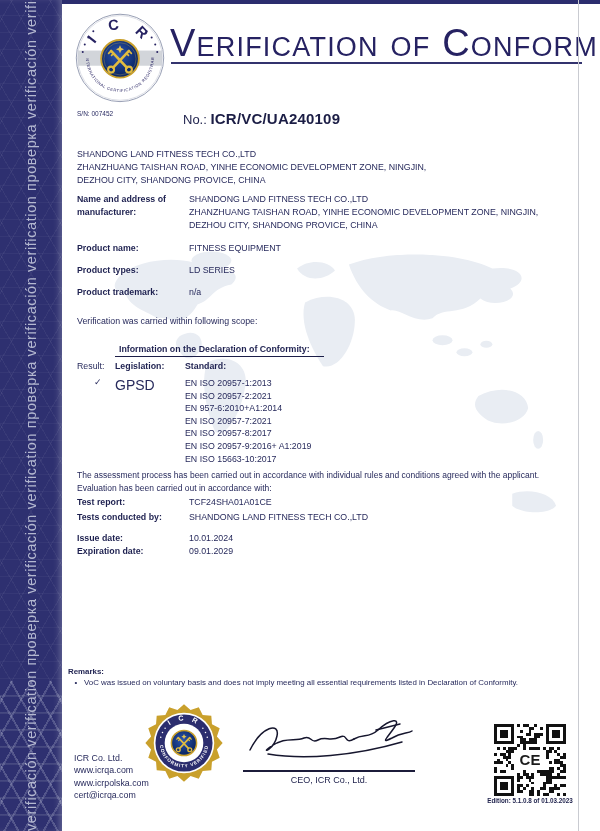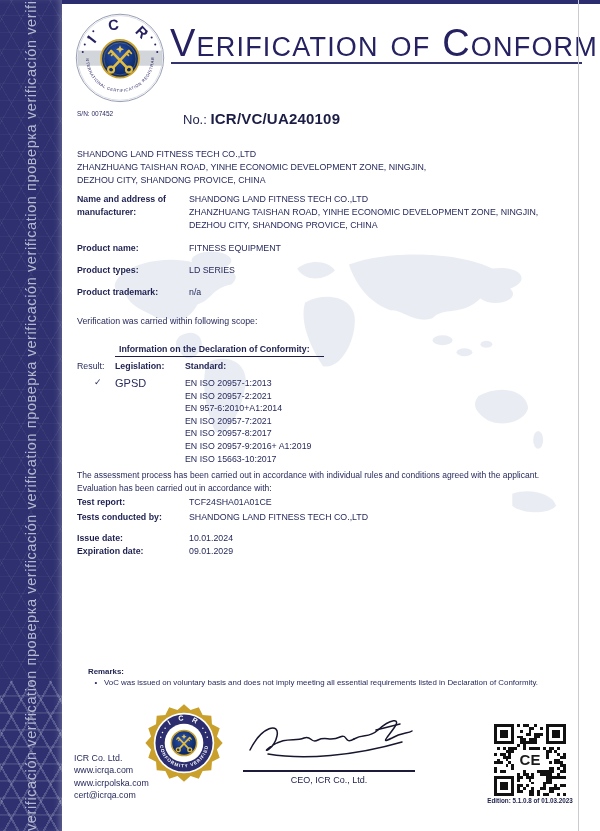--- a/index.html
+++ b/index.html
@@ -42,25 +42,25 @@
   .mb6{margin-bottom:6px;}.mb9{margin-bottom:9px;}.mb10{margin-bottom:10px;}
   .mb12{margin-bottom:16px;}.mb4{margin-bottom:4px;}.mb2{margin-bottom:2px;}
   .plain{font-size:8.8px;line-height:13px;color:#272a5c;}
   #info-hdr{display:inline-block;margin-left:38px;padding:0 14px 2px 4px;
     font-size:8.8px;font-weight:bold;color:#1e2150;border-bottom:1.4px solid #1c1e48;text-align:right;}
   .hdr-row{display:flex;font-size:8.8px;line-height:13px;margin-top:3px;}
   .c1{flex:0 0 38px;} .c2{flex:0 0 70px;} .c3{flex:1;}
   .hdr-row .c1{color:#272a5c;} .hdr-row .c2,.hdr-row .c3{font-weight:bold;color:#1e2150;}
   .std-row{display:flex;margin-top:4px;}
   .std-row .c1{text-indent:17px;font-size:9px;color:#272a5c;}
-  .std-row .c2{font-size:11px;color:#272a5c;}
+  .std-row .c2{font-size:14px;color:#272a5c;}
   .std{font-size:8.8px;line-height:12.6px;color:#272a5c;white-space:nowrap;}
   .assess{font-size:8.5px;line-height:12.4px;color:#272a5c;white-space:nowrap;}
   
-  #remarks{position:absolute;left:88px;top:666px;width:480px;z-index:1;}
+  #remarks{position:absolute;left:68px;top:666px;width:480px;z-index:1;}
   #remarks .rl{font-size:7.9px;font-weight:bold;color:#1e2150;line-height:11px;}
   #remarks .rb{font-size:7.9px;color:#272a5c;line-height:11px;display:flex;}
   #remarks .dot{width:16px;text-align:center;flex:0 0 16px;}
   
   #company{position:absolute;left:74px;top:752px;font-size:8.8px;line-height:12.3px;color:#272a5c;}
   #badge{position:absolute;left:142px;top:701px;width:84px;height:84px;}
   #sig{position:absolute;left:244px;top:710px;width:172px;height:58px;}
   #sig-rule{position:absolute;left:243px;top:770px;width:172px;height:1.6px;background:#1c1c3a;}
   #ceo{position:absolute;left:243px;top:775px;width:172px;text-align:center;
     font-size:9px;color:#22254f;}

